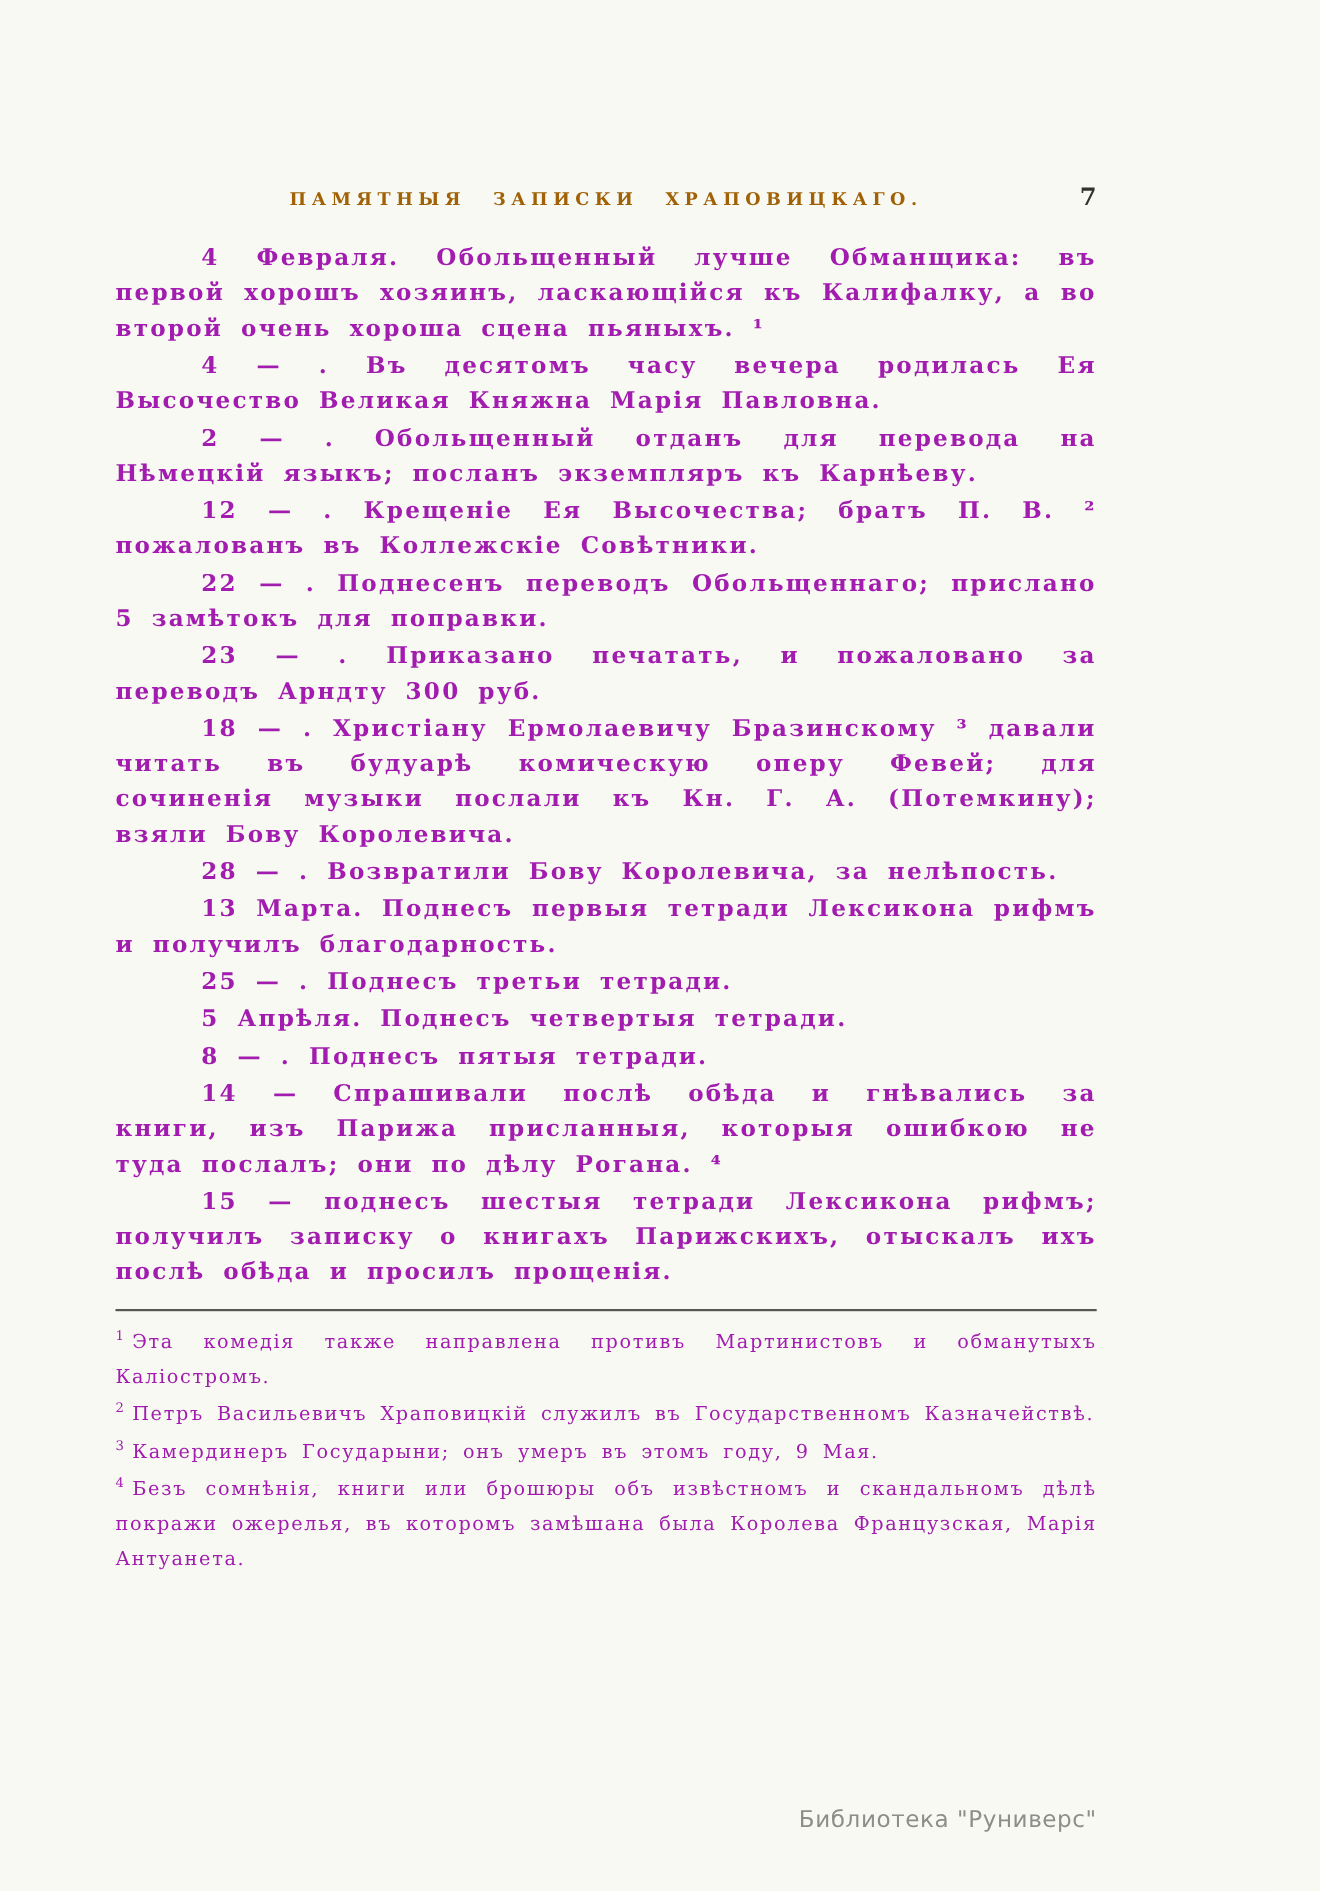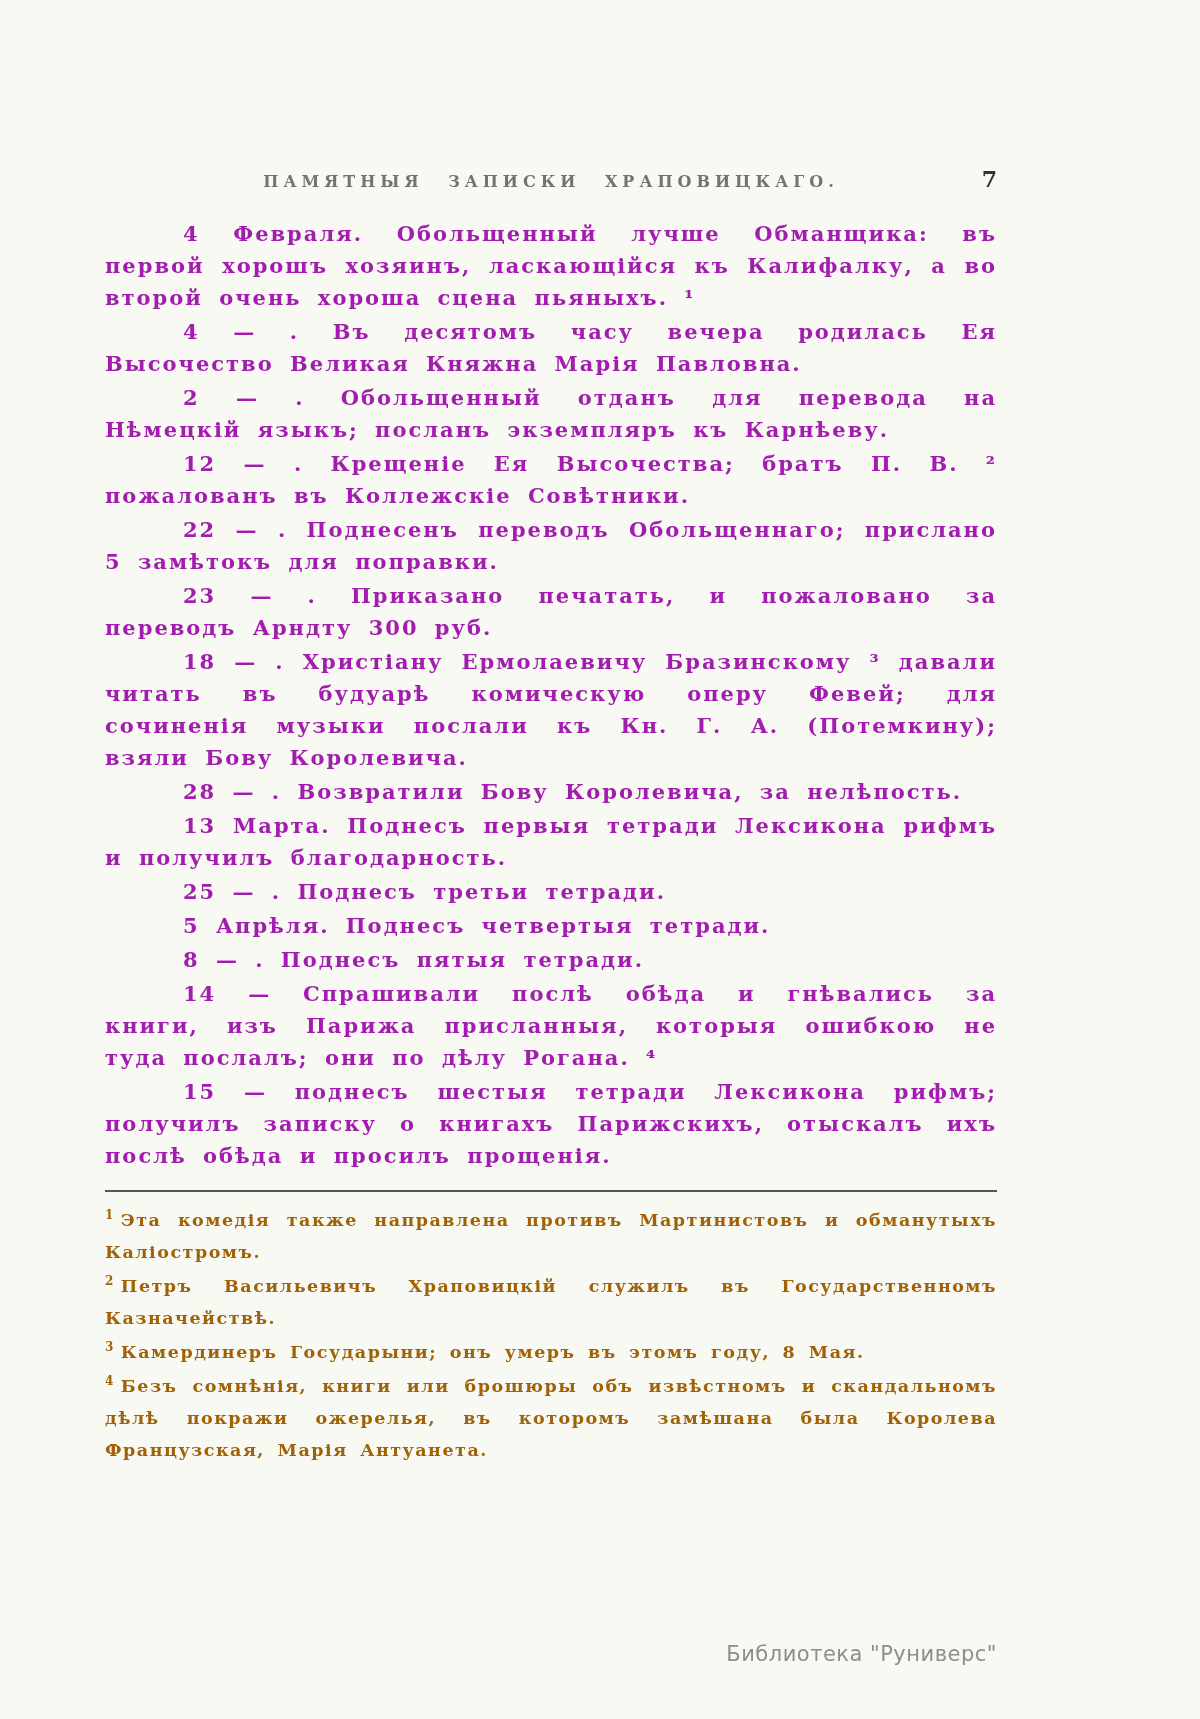--- a/index.html
+++ b/index.html
@@ -28,21 +28,21 @@
     margin-bottom: 26px;
   }
   .header .spacer { width: 34px; }
   .running-title {
     flex: 1;
     text-align: center;
     font-size: 16px;
     font-weight: bold;
     letter-spacing: 5px;
     word-spacing: 14px;
-    color: #737373;
+    color: #a16207;
   }
   .page-number {
     width: 34px;
     text-align: right;
     font-size: 22px;
     font-weight: bold;
   }
   .content p.para {
     margin: 0 0 2px 0;
     font-size: 21px;
@@ -57,25 +57,25 @@
   .footnote-rule {
     margin: 18px 0 12px 0;
     width: 100%;
     height: 0;
     border-top: 2px solid #57564f;
   }
   .footnotes .footnote {
     margin: 0 0 2px 0;
     font-size: 17.5px;
     line-height: 32px;
-    font-weight: bold;
+    font-weight: normal;
     text-align: justify;
     letter-spacing: 1.5px;
     word-spacing: 5px;
-    color: #a16207;
+    color: #a21caf;
   }
   .fn-marker {
     font-size: 12px;
     vertical-align: super;
     line-height: 0;
     margin-right: 6px;
   }
   .watermark {
     position: absolute;
     left: 105px;
@@ -121,21 +121,21 @@
     <div class="footnote-rule"></div>
 
     <div class="footnotes">
       <div class="footnote">
         <span class="fn-marker">1</span><span class="fn-text">Эта комедія также направлена противъ Мартинистовъ и обманутыхъ Каліостромъ.</span>
       </div>
       <div class="footnote">
         <span class="fn-marker">2</span><span class="fn-text">Петръ Васильевичъ Храповицкій служилъ въ Государственномъ Казначействѣ.</span>
       </div>
       <div class="footnote">
-        <span class="fn-marker">3</span><span class="fn-text">Камердинеръ Государыни; онъ умеръ въ этомъ году, 8 Мая.</span>
+        <span class="fn-marker">3</span><span class="fn-text">Камердинеръ Государыни; онъ умеръ въ этомъ году, 9 Мая.</span>
       </div>
       <div class="footnote">
         <span class="fn-marker">4</span><span class="fn-text">Безъ сомнѣнія, книги или брошюры объ извѣстномъ и скандальномъ дѣлѣ покражи ожерелья, въ которомъ замѣшана была Королева Французская, Марія Антуанета.</span>
       </div>
     </div>
 
   </div>
 
   <div class="watermark">Библиотека "Руниверс"</div>
 

